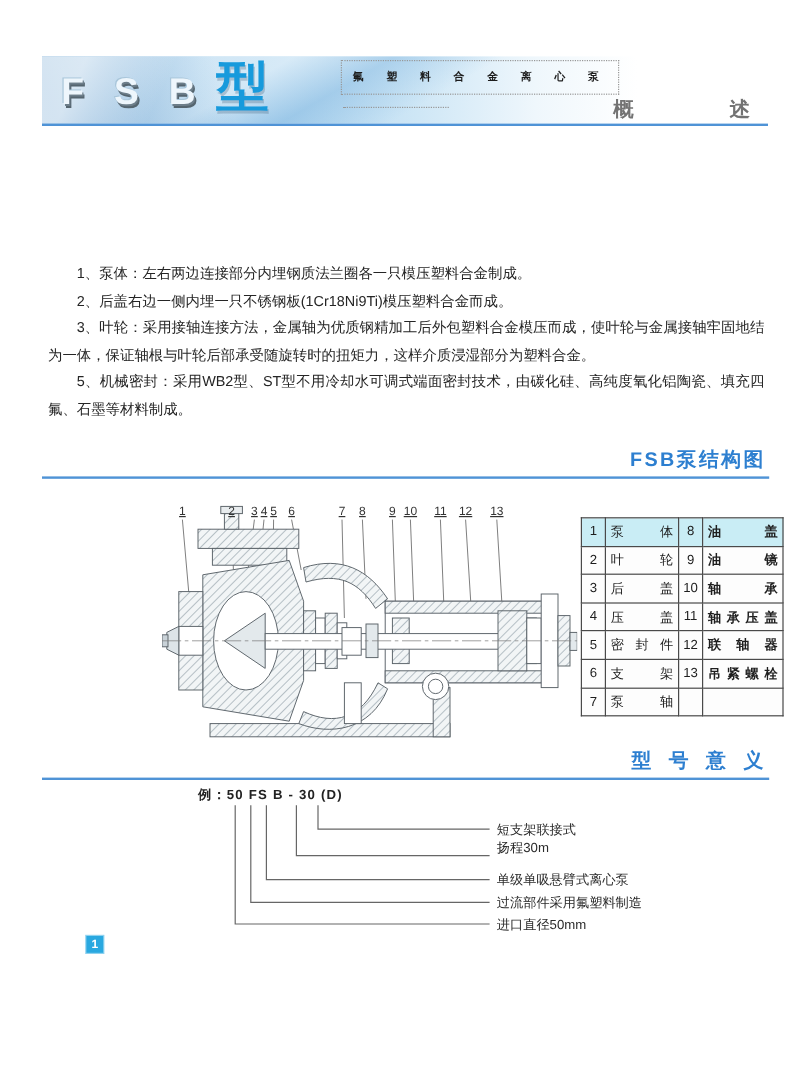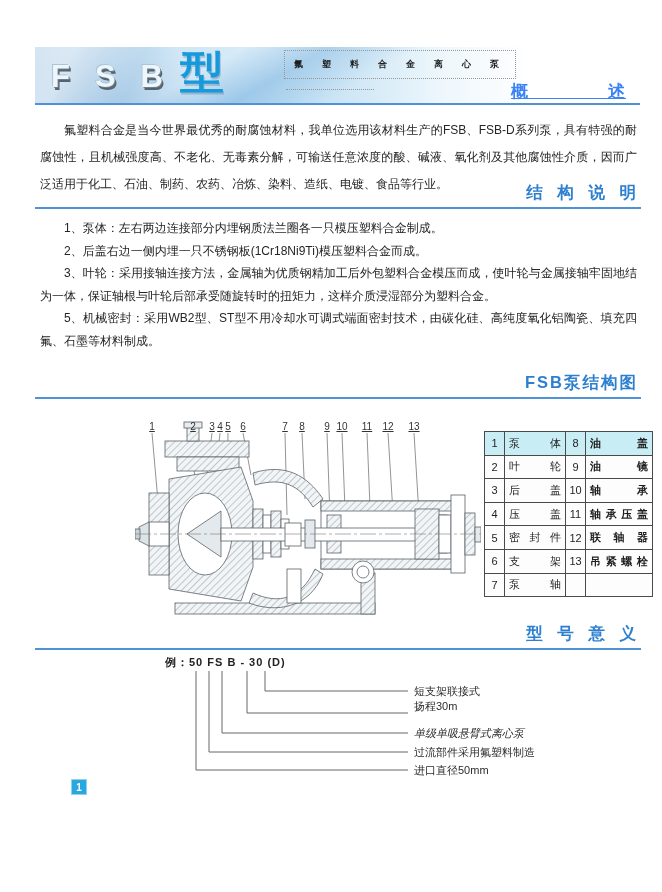--- a/index.html
+++ b/index.html
@@ -26,22 +26,22 @@
     font-size:44px;font-weight:bold;color:#179adc;margin-left:-8px;
     text-shadow:1px 2px 0 rgba(70,100,125,.30);
   }
   .banner-sub-box{
     position:absolute;left:249px;top:3px;width:230px;height:27px;
     border:1px dotted #979797;display:flex;align-items:center;overflow:hidden;text-align:center;
   }
   .banner-sub{font-size:9px;color:#1d1d1d;white-space:nowrap;letter-spacing:19px;padding-left:9px;font-weight:bold;}
   .banner-dots2{position:absolute;left:251px;top:42px;width:88px;height:0;border-bottom:1px dotted #979797;}
   .banner-overview{
-    position:absolute;right:14px;bottom:0px;font-size:17px;font-weight:bold;color:#3b82f6;
-    white-space:pre;word-spacing:14px;letter-spacing:1px;text-decoration:underline;
+    position:absolute;right:14px;bottom:0px;font-size:17px;font-weight:bold;color:#737373;
+    white-space:pre;word-spacing:14px;letter-spacing:1px;
   }
   .hr-banner{position:absolute;left:35px;top:103px;width:605px;height:2px;background:#4f93d6;}
   
   .overview-p{
     position:absolute;left:40px;top:117px;width:597px;
     font-size:12px;line-height:27px;text-align:justify;text-indent:2em;color:#252525;
   }
   .sect{
     position:absolute;left:35px;width:603px;border-bottom:2px solid #4f93d6;
     text-align:right;color:#2d7fd0;font-weight:bold;font-size:16.5px;
@@ -65,21 +65,21 @@
   .parts tr:first-child td{background:#c9edf5;}
   .parts td.num{width:13px;text-align:center;padding:0 3px;}
   .parts td.nm1{width:52px;}
   .parts td.nm2{width:58px;font-weight:bold;}
   .jn{display:inline-block;width:100%;text-align:justify;text-align-last:justify;white-space:nowrap;}
   
   .model{position:absolute;left:118px;top:651px;width:460px;height:145px;}
   .model svg{position:absolute;left:0;top:0;}
   .model-example{position:absolute;left:47px;top:4px;font-size:11px;font-weight:600;letter-spacing:1px;color:#222;white-space:pre;}
   .model-label{position:absolute;left:296px;font-size:11px;color:#2b2b2b;white-space:nowrap;}
-  .ml0{top:33px;} .ml1{top:48px;} .ml2{top:75px;font-style:italic;} .ml3{top:94px;} .ml4{top:112px;}
+  .ml0{top:33px;} .ml1{top:48px;} .ml2{top:75px;} .ml3{top:94px;} .ml4{top:112px;}
   
   .badge{
     position:absolute;left:72px;top:780px;width:14px;height:14px;background:#29a8e0;
     color:#fff;font-size:10px;font-weight:bold;display:flex;align-items:center;justify-content:center;
     box-shadow:0 0 0 1px #8fd2ef;
   }
 </style>
 </head>
 <body>
 
@@ -91,23 +91,21 @@
       <span class="logo-fsb">FSB</span><span class="logo-type">型</span>
     </div>
     <div class="banner-sub-box">
       <span class="banner-sub">氟塑料合金离心泵</span>
     </div>
     <div class="banner-dots2"></div>
     <div class="banner-overview">概    述</div>
   </div>
   <div class="hr-banner"></div>
 
-  <div class="overview-p">氟塑料合金是当今世界最优秀的耐腐蚀材料，我单位选用该材料生产的FSB、FSB-D系列泵，具有特强的耐腐蚀性，且机械强度高、不老化、无毒素分解，可输送任意浓度的酸、碱液、氧化剂及其他腐蚀性介质，因而广泛适用于化工、石油、制药、农药、冶炼、染料、造纸、电镀、食品等行业。</div>
-
-  <div class="sect sect-structure">结 构 说 明</div>
+
   <div class="struct-text">
     <p>1、泵体：左右两边连接部分内埋钢质法兰圈各一只模压塑料合金制成。</p>
     <p>2、后盖右边一侧内埋一只不锈钢板(1Cr18Ni9Ti)模压塑料合金而成。</p>
     <p>3、叶轮：采用接轴连接方法，金属轴为优质钢精加工后外包塑料合金模压而成，使叶轮与金属接轴牢固地结为一体，保证轴根与叶轮后部承受随旋转时的扭矩力，这样介质浸湿部分为塑料合金。</p>
     <p>5、机械密封：采用WB2型、ST型不用冷却水可调式端面密封技术，由碳化硅、高纯度氧化铝陶瓷、填充四氟、石墨等材料制成。</p>
   </div>
 
   <div class="sect sect-diagram">FSB泵结构图</div>
 
   <div class="diagram">

